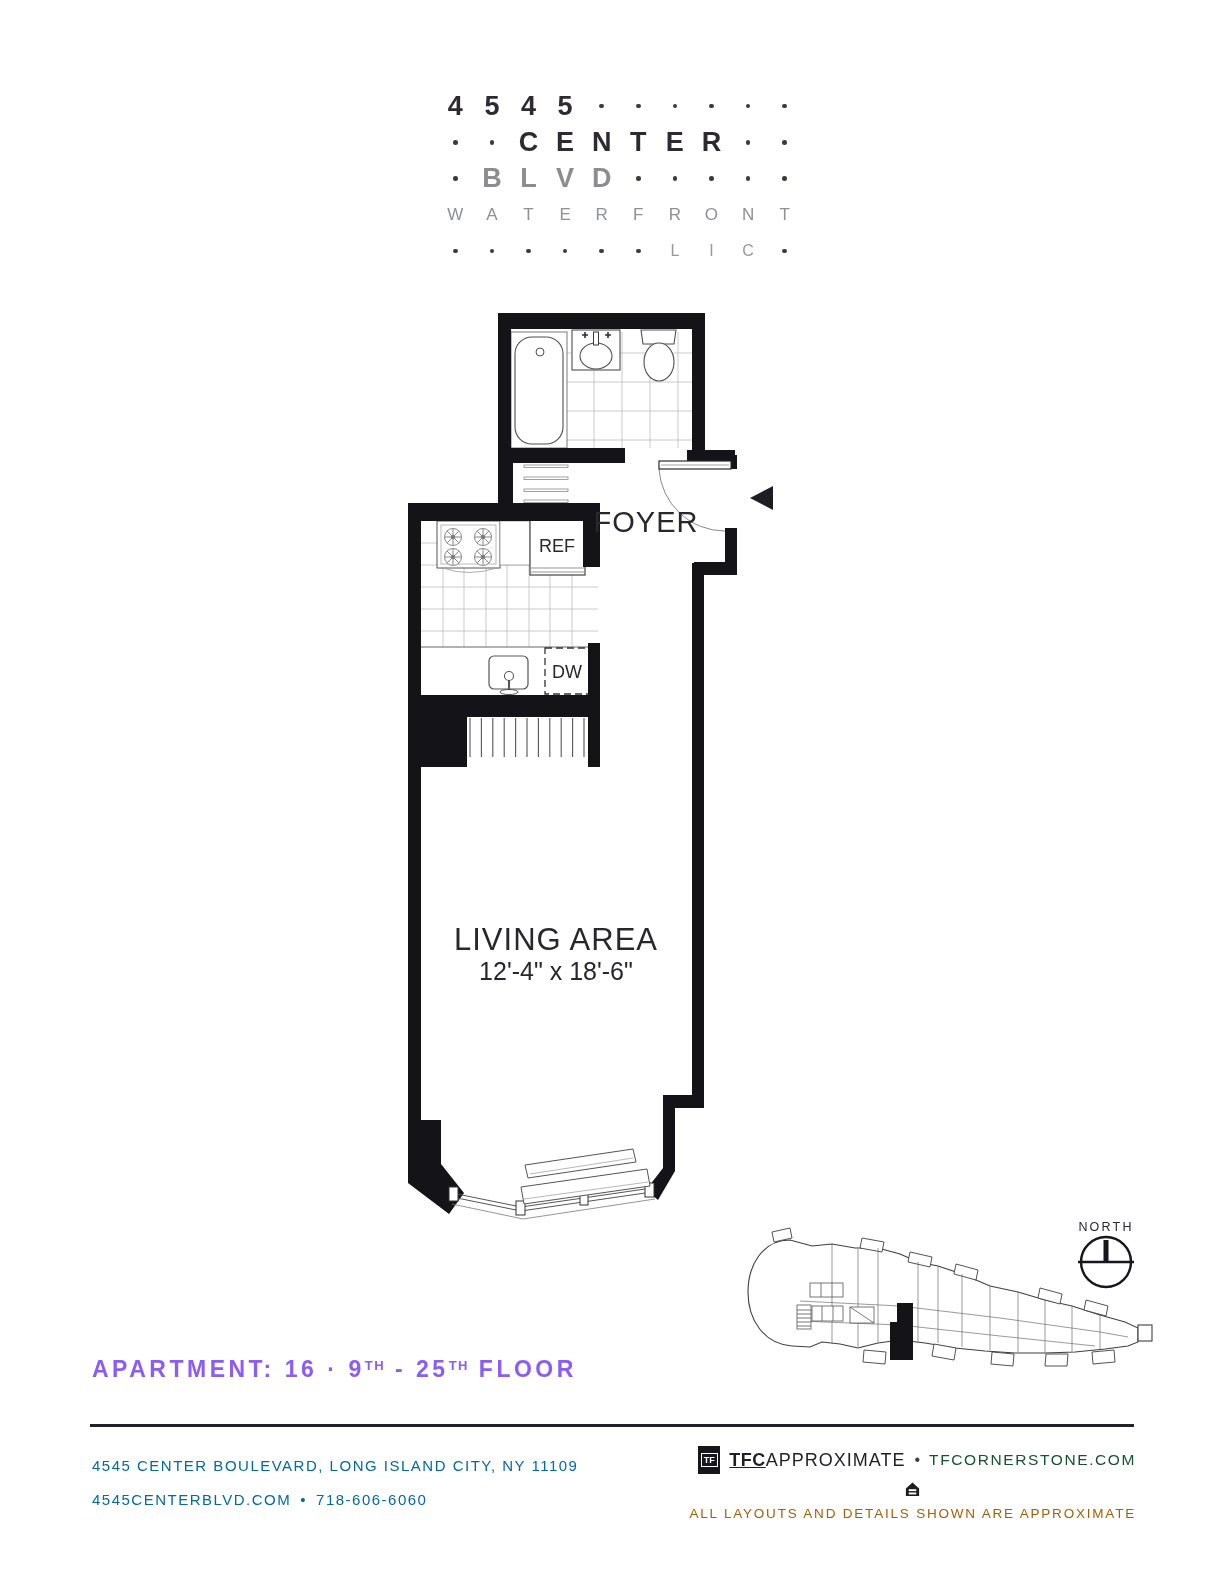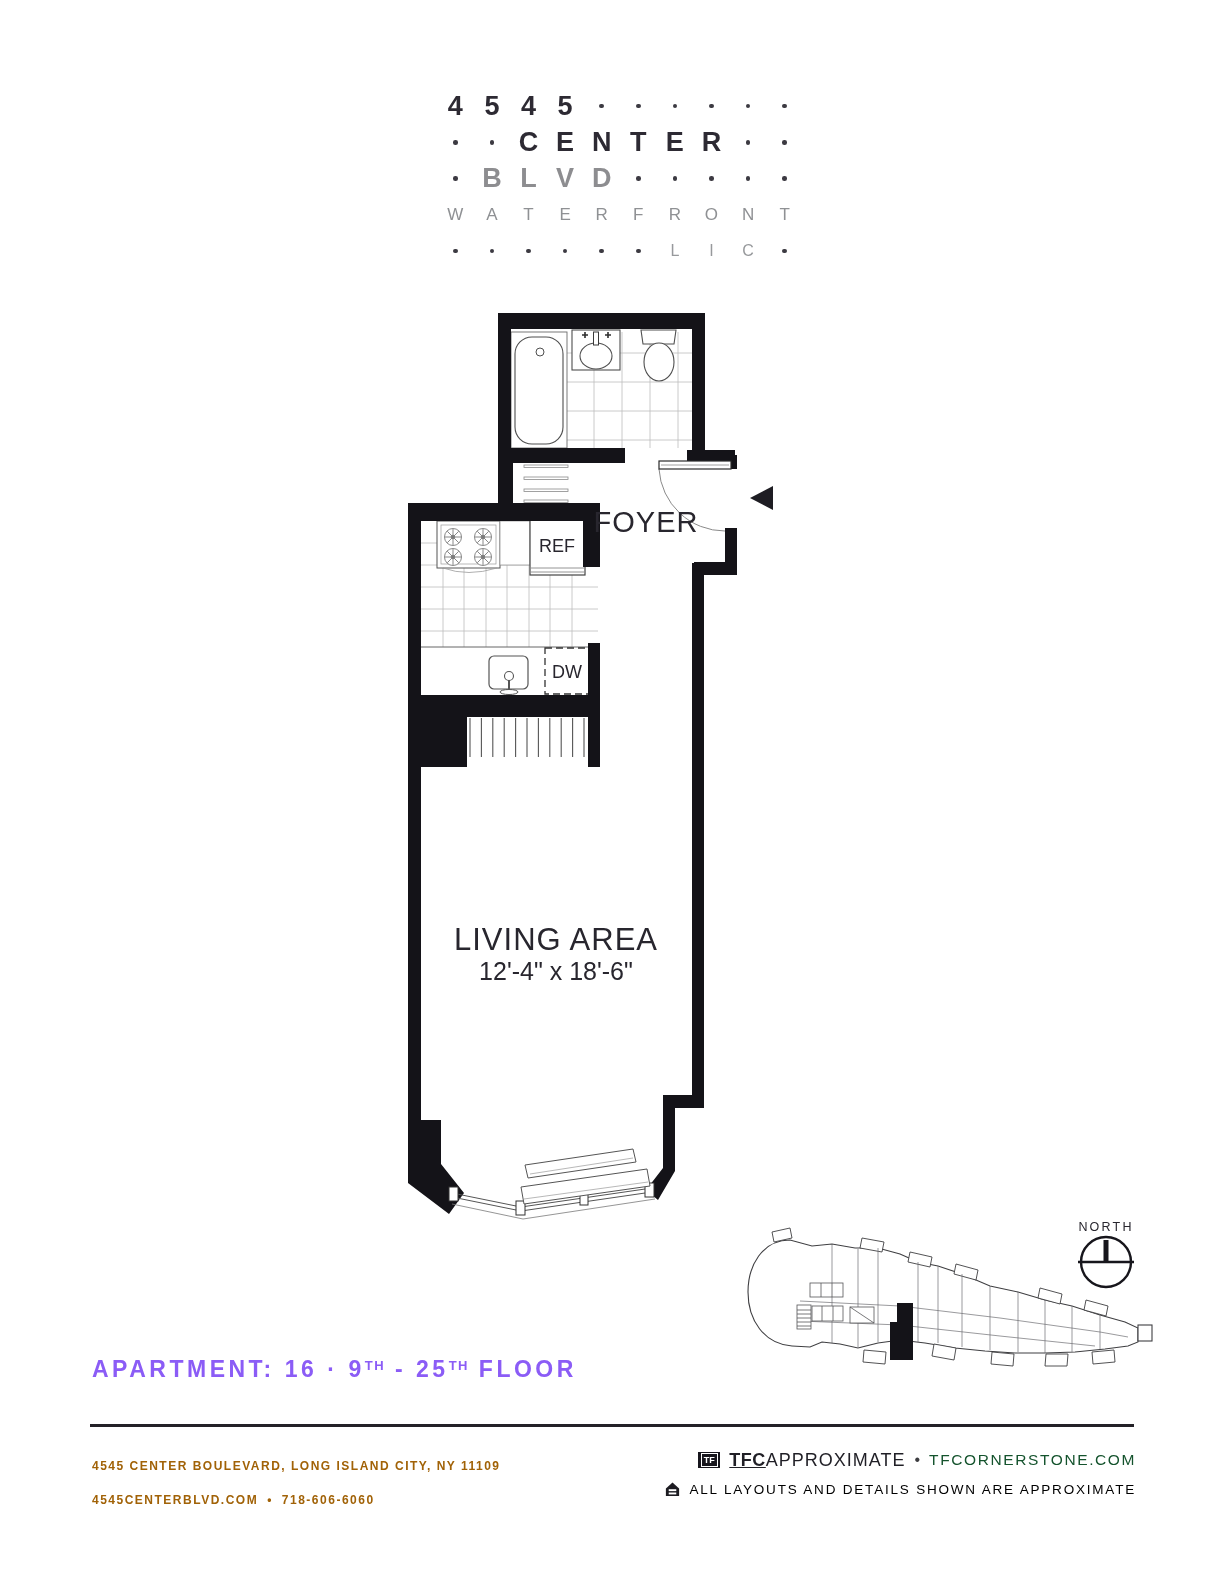--- a/index.html
+++ b/index.html
@@ -19,33 +19,33 @@
   
   svg.plan{position:absolute;left:0;top:0;}
   .svgtxt{fill:#28262e;font-family:"Liberation Sans",sans-serif;}
   
   .apartment{position:absolute;left:92px;top:1356px;font-size:23px;font-weight:700;
              letter-spacing:3.5px;color:#8b5cf6;white-space:nowrap;}
   .apartment .sup{font-size:13px;position:relative;top:-7px;letter-spacing:1.5px;}
   .apartment .sep{margin:0 10px;}
   
   .rule{position:absolute;left:90px;top:1424px;width:1044px;height:3px;background:#232127;}
-  .footer-left{position:absolute;left:92px;top:1449px;font-size:12px;letter-spacing:1.5px;
-               color:#a16207;line-height:34px;white-space:nowrap;font-weight:bold;}
+  .footer-left{position:absolute;left:92px;top:1449px;font-size:15px;letter-spacing:1.5px;
+               color:#0369a1;line-height:34px;white-space:nowrap;}
   .footer-left .bullet{margin:0 9px;}
   .footer-right{position:absolute;right:88px;top:1447px;text-align:right;}
   .fr-line1{display:flex;align-items:center;justify-content:flex-end;gap:9px;height:26px;white-space:nowrap;}
-  .tf-box{width:22px;height:16px;background:#17161d;display:flex;align-items:center;justify-content:center;}
+  .tf-box{width:22px;height:28px;background:#17161d;display:flex;align-items:center;justify-content:center;}
   .tf-box span{border:1.5px solid #ffffff;padding:1px 2px 0 2px;font-size:9px;font-weight:700;color:#ffffff;line-height:11px;}
   .brand{font-size:18px;color:#201f26;letter-spacing:1px;}
   .brand b{font-weight:700;letter-spacing:.5px;text-decoration:underline;}
   .brand-dot{color:#3c3c40;font-size:16px;}
   .site{font-size:15.5px;color:#14532d;letter-spacing:1.6px;}
   .fr-line2{display:flex;align-items:center;justify-content:flex-end;gap:8px;margin-top:8px;
-            font-size:13.5px;color:#000000;letter-spacing:1.8px;white-space:nowrap;}
+            font-size:13.5px;color:#a16207;letter-spacing:1.8px;white-space:nowrap;flex-direction:column;}
 </style>
 </head>
 <body>
 
 <div class="logo" id="logo-grid">
     <span class="cell b">4</span>
     <span class="cell b">5</span>
     <span class="cell b">4</span>
     <span class="cell b">5</span>
     <span class="cell d"></span>

